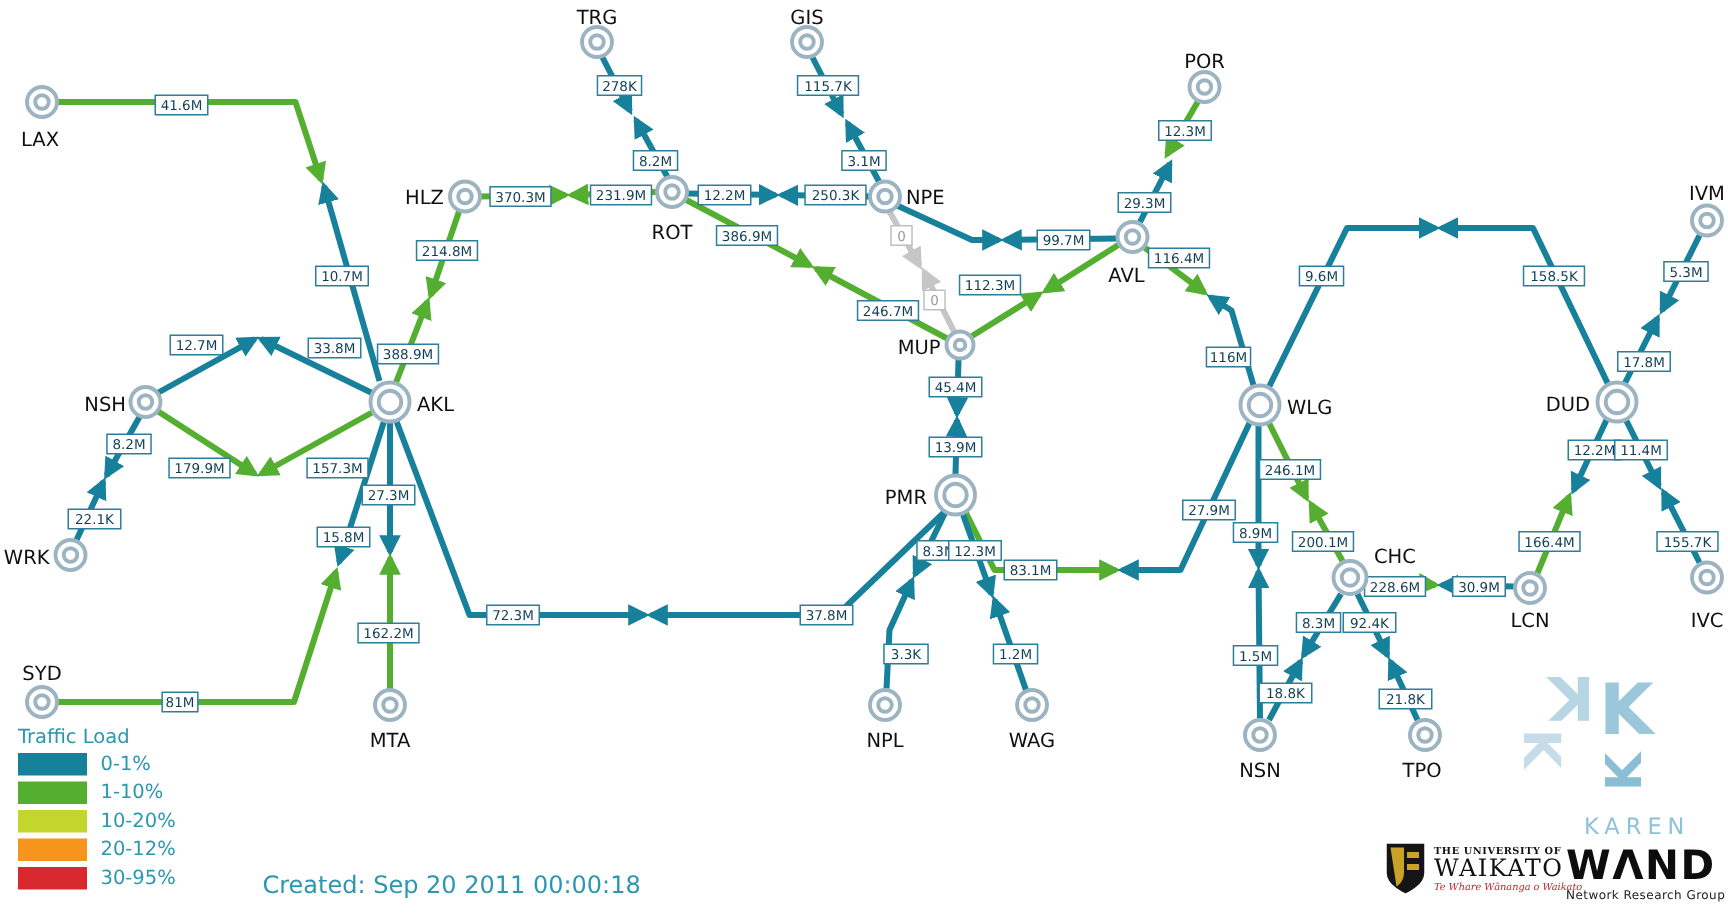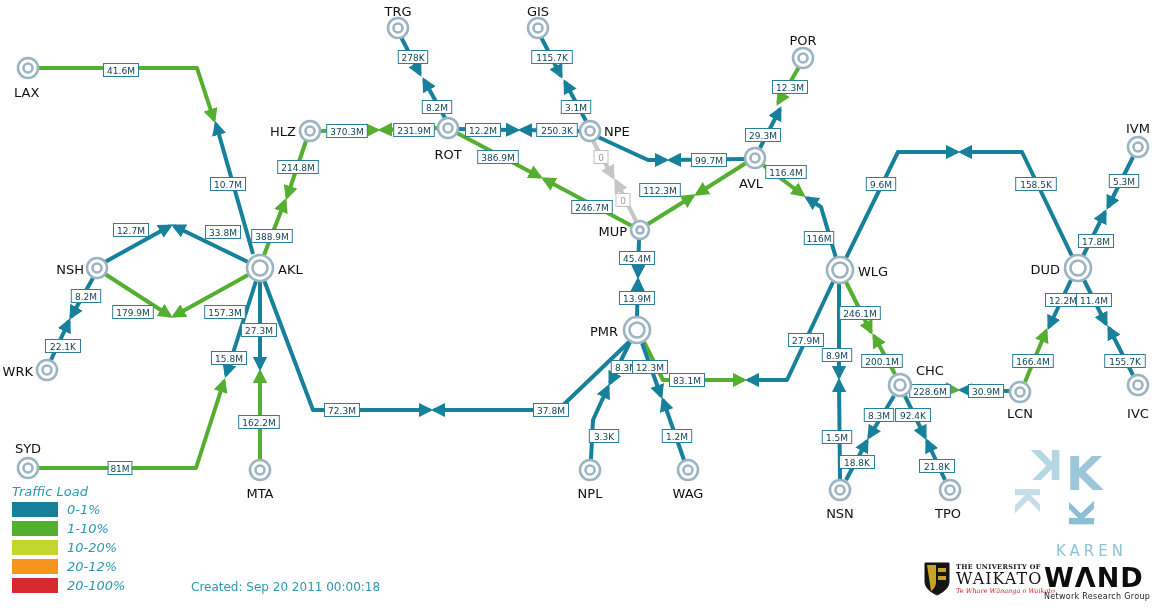--- a/index.html
+++ b/index.html
@@ -1,27 +1,27 @@
 <!DOCTYPE html>
 <html><head>
 <meta charset="utf-8">
 <style>
   html,body{margin:0;padding:0;background:#fff;}
   .stage{position:relative;width:1152px;height:610px;background:#ffffff;overflow:hidden;
          font-family:"DejaVu Sans",sans-serif;}
   #map{position:absolute;left:0;top:0;}
   #map text{font-family:"DejaVu Sans",sans-serif;}
 
-  .legend{position:absolute;left:12px;top:484px;font-style:italic;}
+  .legend{position:absolute;left:12px;top:484px;}
   .legend-title{font-size:13px;color:#2b97b1;margin-bottom:3px;}
   .legend-row{display:flex;align-items:center;margin-bottom:4px;height:15px;}
   .swatch{width:46px;height:15px;margin-right:9px;display:inline-block;}
   .legend-label{font-size:13px;color:#2b97b1;line-height:15px;}
 
-  .footer{position:absolute;left:175px;top:580px;font-size:12px;color:#2b97b1;margin-left:16px;}
+  .footer{position:absolute;left:175px;top:580px;font-size:16px;color:#2b97b1;}
 
   .karen-logo{position:absolute;left:1012px;top:446px;width:134px;height:116px;}
   .k{position:absolute;font-weight:bold;line-height:1;}
   .k1{left:20px;top:-2px;font-size:40px;color:#b7d6e4;transform:rotate(180deg);}
   .k2{left:54px;top:4px;font-size:47px;color:#9cc7db;}
   .k3{left:2px;top:36px;font-size:34px;color:#c6dde9;transform:rotate(90deg);}
   .k4{left:58px;top:52px;font-size:33px;color:#8abed5;transform:rotate(-90deg);}
   .karen-text{position:absolute;left:44px;top:96px;font-size:15px;letter-spacing:4px;color:#8fc2d8;}
 
   .waikato{position:absolute;left:924px;top:562px;display:flex;align-items:center;gap:6px;}
@@ -502,21 +502,21 @@
         <div class="legend-row">
           <span class="swatch" style="background: rgb(194, 214, 46);"></span>
           <span class="legend-label">10-20%</span>
         </div>
         <div class="legend-row">
           <span class="swatch" style="background: rgb(247, 148, 30);"></span>
           <span class="legend-label">20-12%</span>
         </div>
         <div class="legend-row">
           <span class="swatch" style="background: rgb(216, 41, 47);"></span>
-          <span class="legend-label">20-100%</span>
+          <span class="legend-label">30-95%</span>
         </div>
       </div>
   </div>
 
   <div class="footer">Created: Sep 20 2011 00:00:18</div>
 
   <div class="karen-logo">
     <span class="k k1">K</span>
     <span class="k k2">K</span>
     <span class="k k3">K</span>

